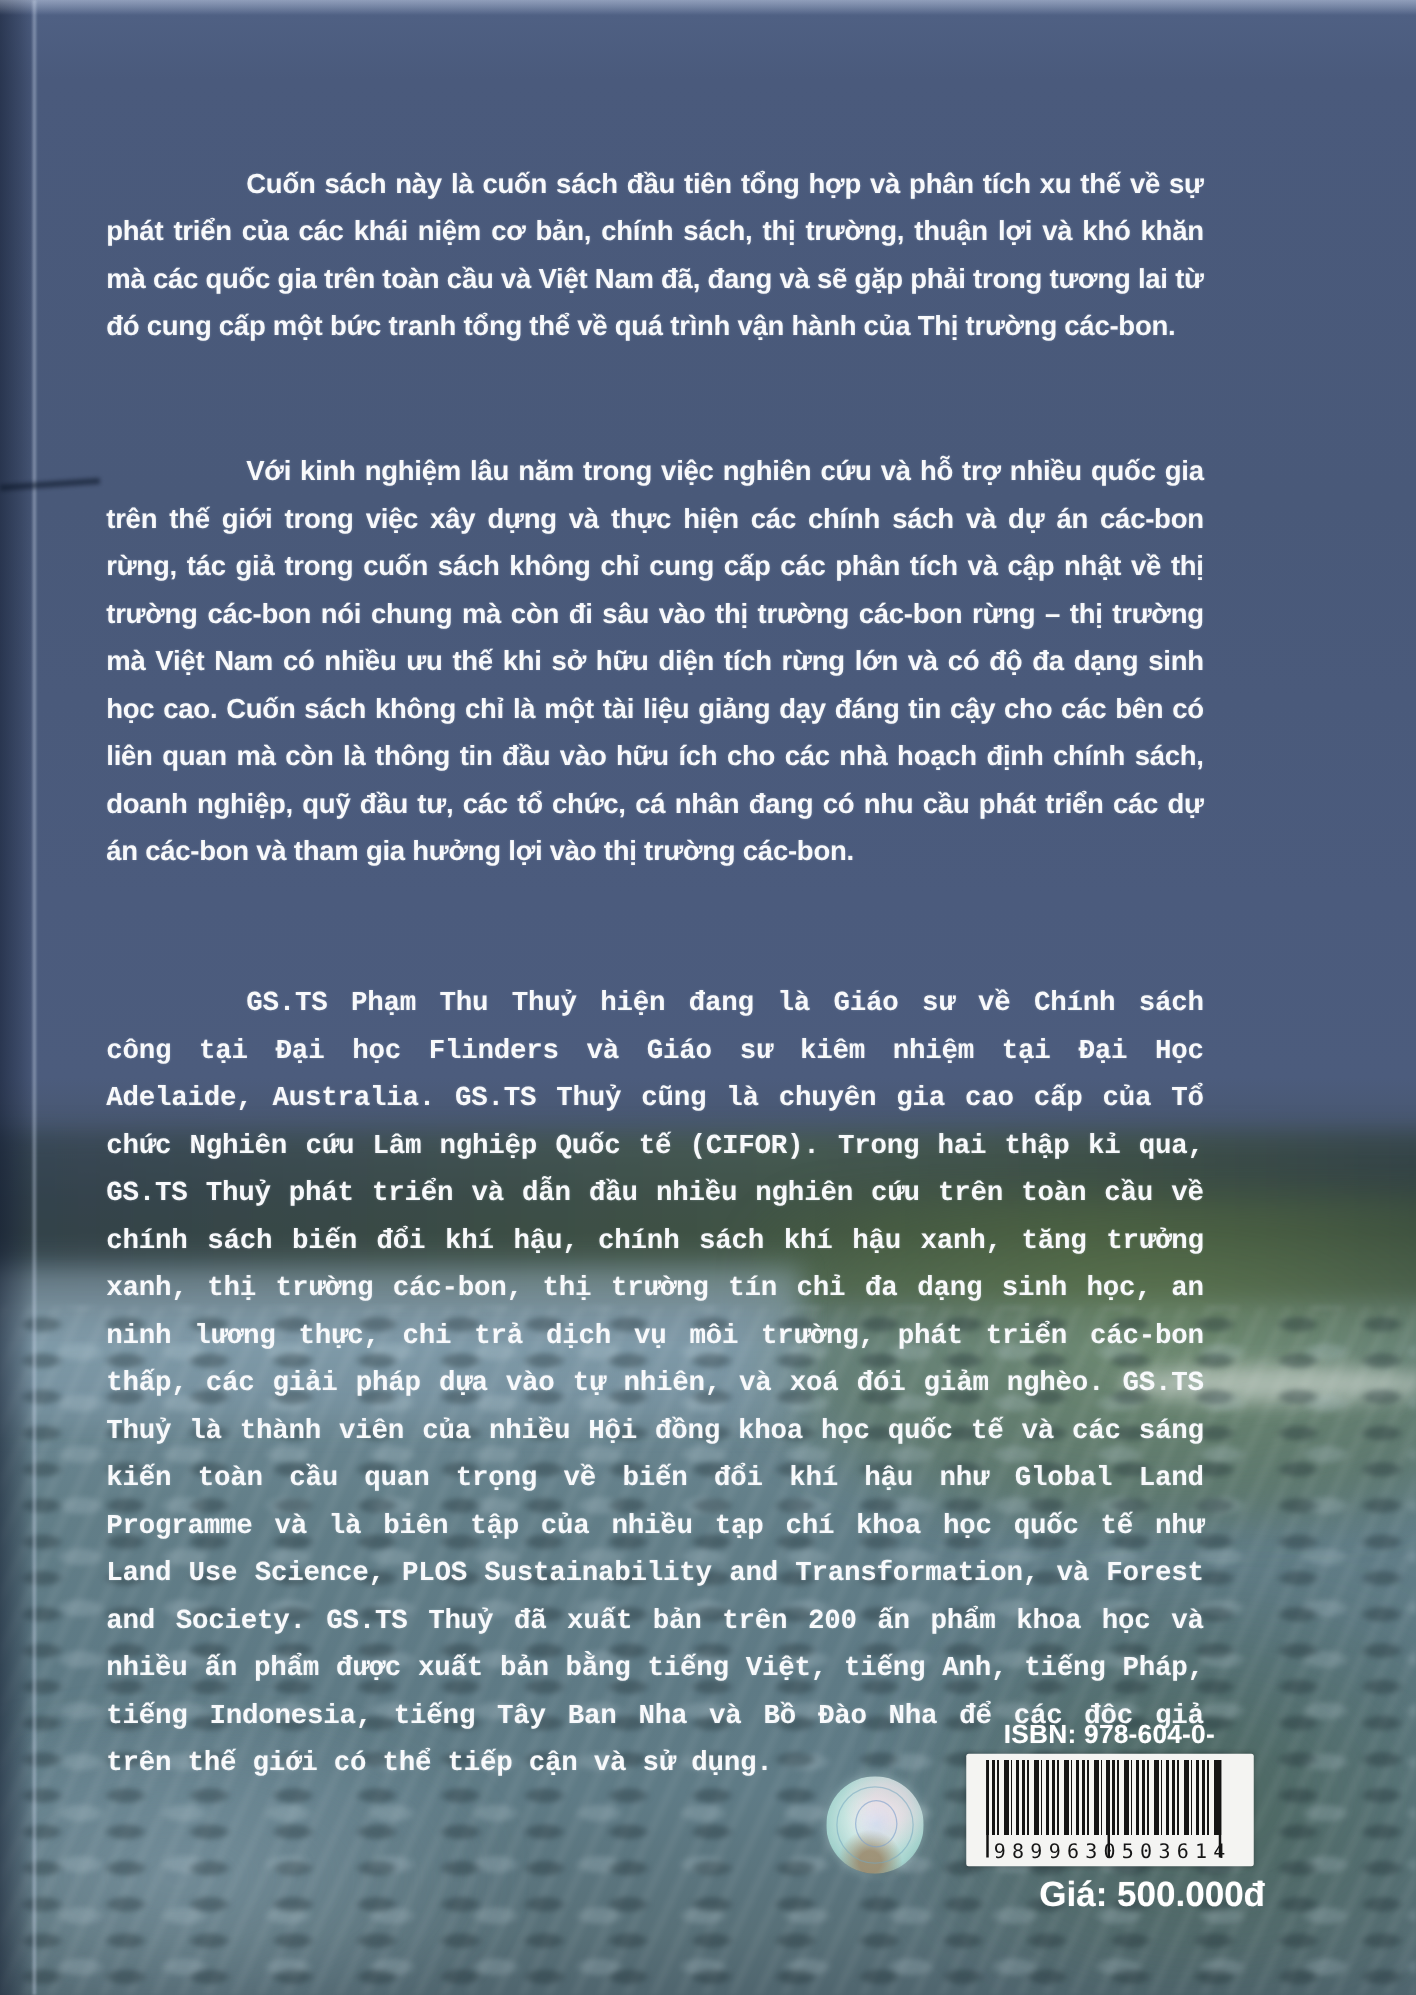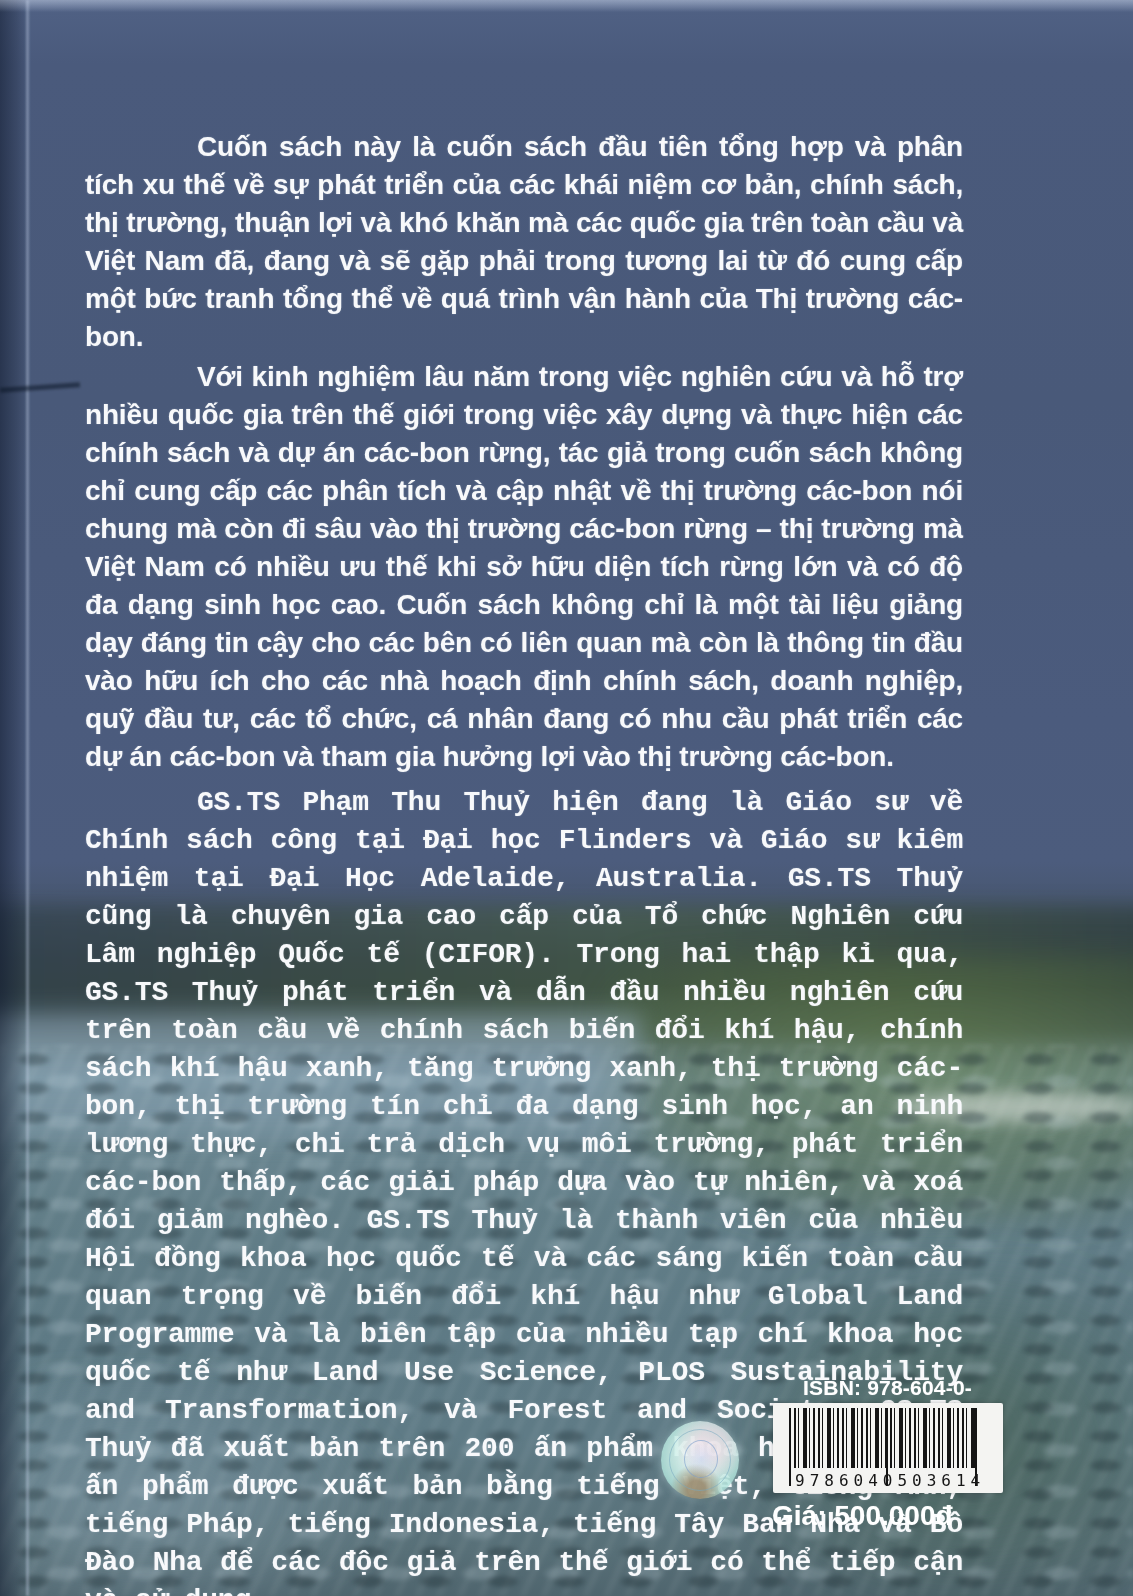--- a/index.html
+++ b/index.html
@@ -49,21 +49,21 @@
     background:linear-gradient(90deg, rgba(14,24,44,.55), rgba(16,26,46,.28) 55%, rgba(0,0,0,0) 100%);}
   .spine-highlight{position:absolute;left:26px;top:0;bottom:0;width:3px;
     background:rgba(205,218,238,.38);filter:blur(1px);}
   .top-edge-light{position:absolute;left:0;right:0;top:0;height:12px;
     background:linear-gradient(180deg, rgba(225,232,245,.35), rgba(0,0,0,0));}
   .crease-mark{position:absolute;left:0;top:385px;width:80px;height:5px;
     background:rgba(8,18,34,.55);filter:blur(1.5px);transform:rotate(-4deg);}
   
   .para{position:absolute;left:85px;width:878px;margin:0;
     color:var(--text-white,#f8f9fb);
-    font-weight:bold;font-size:28px;line-height:38px;
+    font-weight:bold;font-size:22px;line-height:38px;
     text-align:justify;text-indent:112px;letter-spacing:-0.2px;
     text-shadow:0 0 2px rgba(225,238,252,.3);}
   .para-1{top:128px;}
   .para-2{top:358px;}
   .para-3{top:784px;font-family:Liberation Mono, monospace;}
   
   .isbn-label{position:absolute;left:772px;width:231px;top:1376px;
     text-align:center;color:#fff;font-weight:bold;font-size:21px;letter-spacing:.2px;
     text-shadow:0 0 1px rgba(255,255,255,.4);}
   .barcode-box{position:absolute;left:773px;top:1403px;width:230px;height:90px;
@@ -78,21 +78,21 @@
   .guard{position:absolute;top:5px;height:78px;width:2px;background:#141414;}
   .guard-left{left:16px;}
   .guard-mid{left:113px;}
   .guard-right{right:26px;}
   .barcode-digits{position:absolute;left:22px;right:30px;bottom:3px;height:20px;
     display:flex;justify-content:space-between;align-items:flex-end;
     color:#161616;font-family:"DejaVu Sans Mono","Liberation Mono",monospace;
     font-size:16px;}
   .barcode-digits .grp{letter-spacing:5px;}
   .price-label{position:absolute;left:772px;width:240px;top:1500px;
-    text-align:left;color:#fff;font-weight:bold;font-size:28px;
+    text-align:right;color:#fff;font-weight:bold;font-size:28px;
     text-shadow:0 0 1px rgba(255,255,255,.4);}
   
   .holo{position:absolute;left:661px;top:1421px;width:78px;height:78px;border-radius:50%;
     background:
       radial-gradient(circle at 45% 88%, rgba(154,134,104,.85) 0 11%, rgba(0,0,0,0) 32%),
       radial-gradient(circle at 66% 28%, rgba(255,206,224,.4) 0 18%, rgba(0,0,0,0) 50%),
       radial-gradient(circle at 50% 45%, rgba(255,255,255,.95), rgba(214,242,236,.9) 38%,
         rgba(176,226,218,.85) 68%, rgba(150,202,200,.45) 92%, rgba(150,200,200,.15) 100%);
     box-shadow:0 0 9px rgba(205,235,235,.4);}
   .holo::before{content:"";position:absolute;inset:8px;border-radius:50%;
@@ -124,21 +124,21 @@
 
   <div class="isbn-label">ISBN: 978-604-0-45149-1</div>
 
   <div class="barcode-box">
     <div class="barcode-bars"></div>
     <div class="guard guard-left"></div>
     <div class="guard guard-mid"></div>
     <div class="guard guard-right"></div>
     <div class="barcode-digits">
       <span class="grp">9</span>
-      <span class="grp">786040</span>
+      <span class="grp">899630</span>
       <span class="grp">503614</span>
     </div>
   </div>
 
   <div class="price-label">Giá: 500.000đ</div>
 
   <div class="holo"></div>
 
 </div>
 

